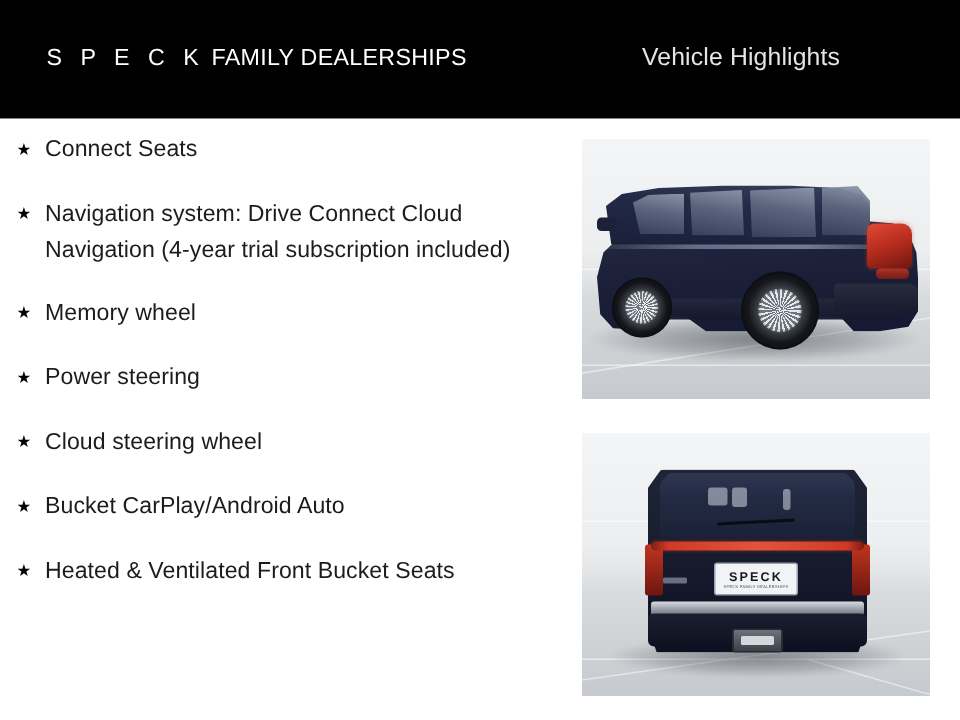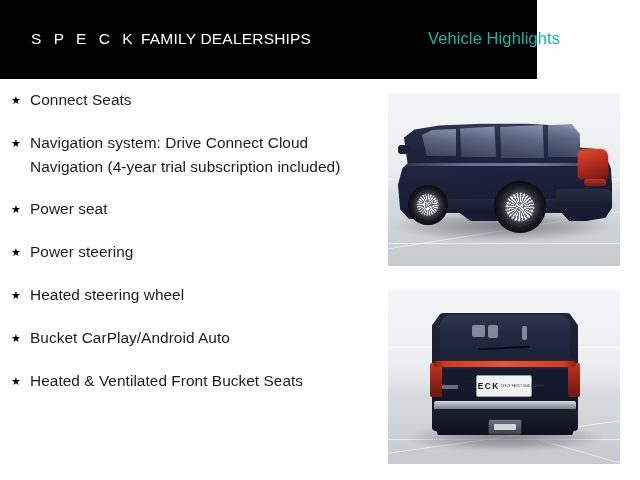--- a/index.html
+++ b/index.html
@@ -16,21 +16,21 @@
     position: relative;
     width: 640px;
     height: 480px;
     background: #ffffff;
   }
 
   
   #header-bar {
     position: absolute;
     left: 0; top: 0;
-    width: 537px;
+    width: 640px;
     height: 79px;
     background: #000000;
   }
 
   #brand-wordmark {
     position: absolute;
     left: 31px;
     top: 29px;
     color: #ffffff;
     font-size: 15.5px;
@@ -44,21 +44,21 @@
   }
   #brand-rest {
     letter-spacing: 0.2px;
     font-size: 15.5px;
   }
 
   #header-title {
     position: absolute;
     left: 428px;
     top: 28px;
-    color: #14b8a6;
+    color: #e5e5e5;
     font-size: 16.5px;
     line-height: 21px;
     letter-spacing: 0.1px;
     white-space: nowrap;
     font-weight: 400;
   }
 
   
   #feature-list {
     position: absolute;
@@ -305,21 +305,21 @@
   #v2-lamp-l { left: 42px; }
   #v2-lamp-r { left: 180px; }
   .v2-plate {
     position: absolute;
     left: 88px; top: 86px;
     width: 56px; height: 22px;
     background: #f1f3f6;
     border: 1px solid #9aa0a8;
     border-radius: 2px;
     display: flex;
-    flex-direction: row;
+    flex-direction: column;
     align-items: center;
     justify-content: center;
     gap: 1px;
   }
   .v2-plate-text {
     font-size: 8.4px;
     font-weight: 700;
     letter-spacing: 1.4px;
     color: #16181d;
     line-height: 9px;
@@ -387,31 +387,31 @@
       <span class="feature-text">Connect Seats</span>
     </div>
 
     <div class="feature-item">
       <span class="feature-bullet">★</span>
       <span class="feature-text">Navigation system: Drive Connect Cloud Navigation (4-year trial subscription included)</span>
     </div>
 
     <div class="feature-item">
       <span class="feature-bullet">★</span>
-      <span class="feature-text">Power seat</span>
+      <span class="feature-text">Memory wheel</span>
     </div>
 
     <div class="feature-item">
       <span class="feature-bullet">★</span>
       <span class="feature-text">Power steering</span>
     </div>
 
     <div class="feature-item">
       <span class="feature-bullet">★</span>
-      <span class="feature-text">Heated steering wheel</span>
+      <span class="feature-text">Cloud steering wheel</span>
     </div>
 
     <div class="feature-item">
       <span class="feature-bullet">★</span>
       <span class="feature-text">Bucket CarPlay/Android Auto</span>
     </div>
 
     <div class="feature-item">
       <span class="feature-bullet">★</span>
       <span class="feature-text">Heated &amp; Ventilated Front Bucket Seats</span>

